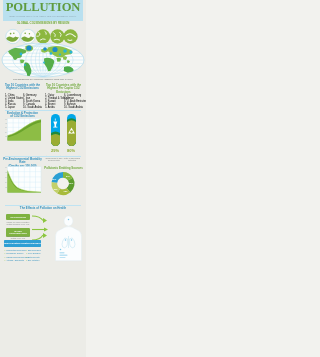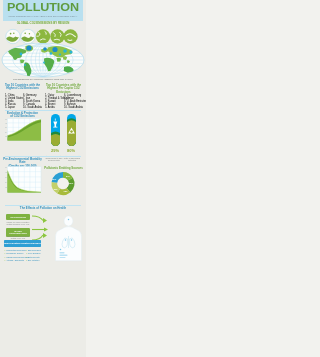--- a/index.html
+++ b/index.html
@@ -2,21 +2,21 @@
 <html><head>
 <meta charset="utf-8">
 <style>
   html,body{margin:0;padding:0;}
   body{width:86px;height:357px;overflow:hidden;background:#f2f2ee;
        font-family:"Liberation Sans",sans-serif;-webkit-font-smoothing:antialiased;}
   .page{position:relative;width:86px;height:357px;background:#ecece7;overflow:hidden;}
   .abs{position:absolute;}
 
   
-  .hdr{left:3px;top:0;width:80px;height:21px;background:#b9e0ef;}
+  .hdr{left:3px;top:0;width:80px;height:21px;background:#b9e0ef;font-family:Liberation Serif, serif;}
   .hdr-title{left:0;top:2px;width:80px;text-align:center;font-size:12.6px;
     font-weight:bold;letter-spacing:-0.1px;color:#5f9b3f;line-height:13px;
     transform:scaleY(0.92);transform-origin:center top;}
   .hdr-sub{left:0;top:15px;width:80px;text-align:center;font-size:2.1px;
     color:#7b8f99;letter-spacing:.1px;line-height:3px;}
 
   
   .sec-title{text-align:center;font-weight:bold;line-height:3.1px;}
   .t-blue{color:#2f8fbe;}
   .t-green{color:#6fa83b;}

